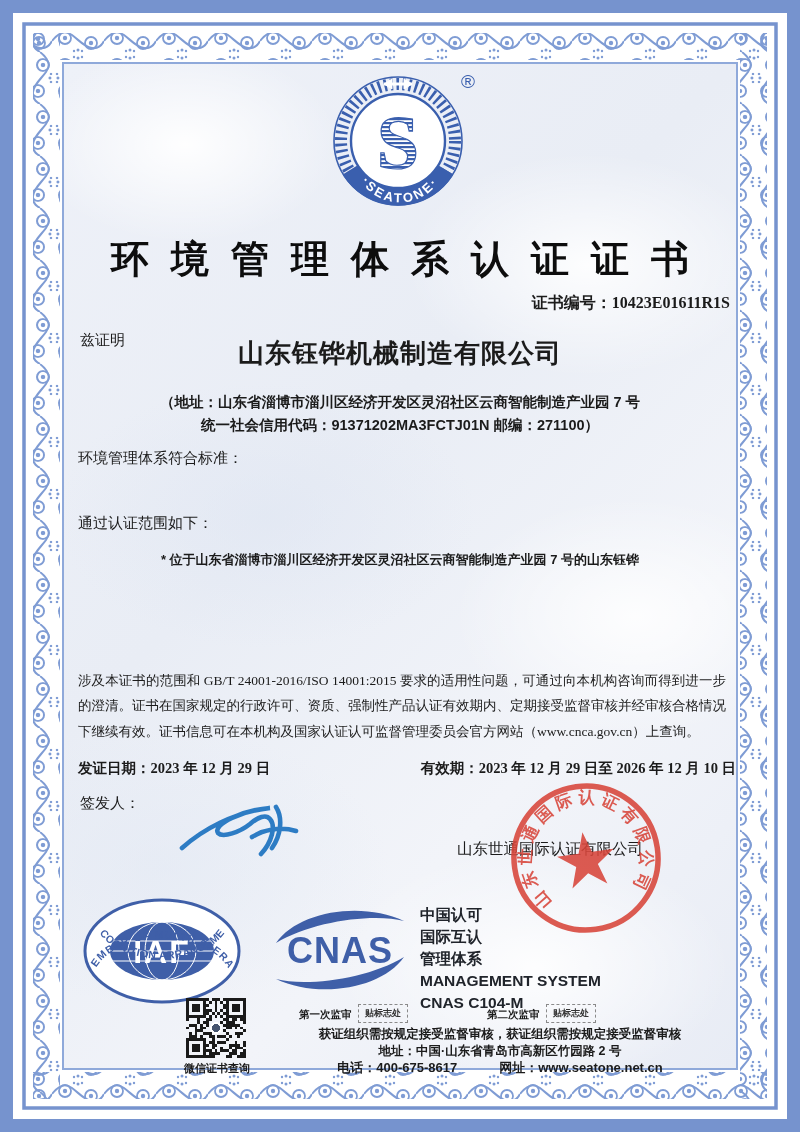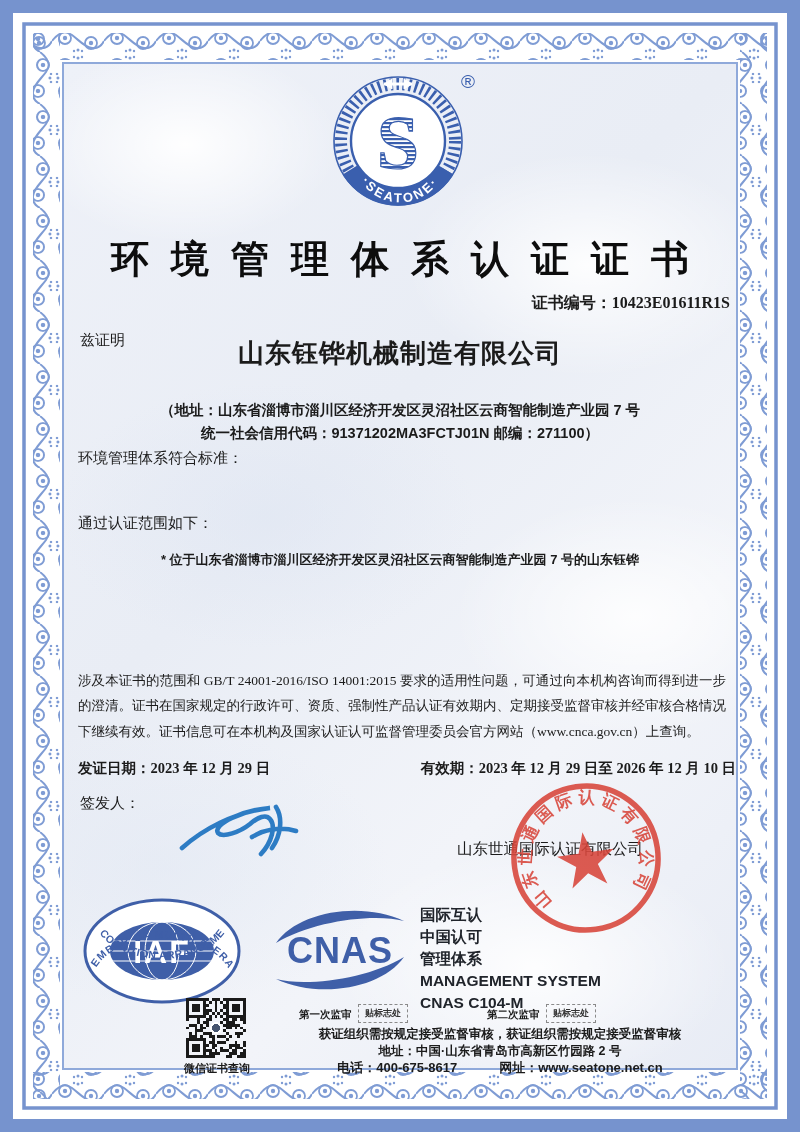--- a/index.html
+++ b/index.html
@@ -16,21 +16,21 @@
           linear-gradient(135deg,#eef1f8 0%,#e9edf5 40%,#f2f4f9 70%,#e8ecf5 100%);}
   .abs{position:absolute;}
   .border-svg{position:absolute;left:0;top:0;z-index:1;}
   .content{position:absolute;inset:0;z-index:2;}
   .serif{font-family:"Liberation Serif", serif;}
   .title{left:0;right:0;top:234px;text-align:center;font-size:38px;font-weight:bold;
          letter-spacing:22px;padding-left:22px;color:#0d0d0d;}
   .certno{right:70px;top:293px;font-size:16px;font-weight:bold;}
   .intro{left:80px;top:331px;font-size:15px;}
   .company{left:0;right:0;top:336px;text-align:center;font-size:26px;font-weight:bold;letter-spacing:1px;}
-  .addr{left:0;right:0;text-align:center;font-size:14.5px;font-weight:bold;margin-top:8px;}
+  .addr{left:0;right:0;text-align:center;font-size:14.5px;font-weight:bold;}
   .addr1{top:393px;} .addr2{top:416px;}
   .lbl{left:78px;font-size:15px;}
   .std-label{top:449px;} .scope-label{top:514px;}
   .std-value{left:0;right:0;top:470px;text-align:center;font-size:27px;font-weight:600;letter-spacing:.5px;}
   .scope{left:0;right:0;text-align:center;font-size:13px;font-weight:bold;}
   .scope1{top:551px;} .scope2{top:579px;}
   .legal{left:78px;width:648px;top:668px;font-size:13.5px;line-height:1.88;text-align:justify;}
   .issue{left:78px;top:759px;font-size:14.5px;font-weight:600;}
   .valid{right:64px;top:759px;font-size:14.5px;font-weight:600;}
   .signer{left:80px;top:794px;font-size:15px;}
@@ -185,22 +185,22 @@
       </text>
     </svg>
 
     <svg class="abs" style="left:268px;top:903px;" width="144" height="94" viewBox="0 0 144 94">
       <path d="M8 40 C30 8 94 -2 136 18 C106 10 44 18 8 40 Z" fill="#3f5fa8"></path>
       <path d="M136 54 C114 86 50 96 8 76 C38 84 100 76 136 54 Z" fill="#3f5fa8"></path>
       <text x="72" y="60" text-anchor="middle" font-size="36" font-weight="bold" fill="#3f5fa8" letter-spacing="1" font-family="Liberation Sans, sans-serif">CNAS</text>
     </svg>
 
     <div class="abs acc-text">
+      <div>中国认可</div>
       <div>国际互认</div>
-      <div>中国认可</div>
       <div>管理体系</div>
       <div>MANAGEMENT SYSTEM</div>
       <div>CNAS C104-M</div>
     </div>
 
     <svg id="qr" class="abs" style="left:186px;top:998px;" width="60" height="60" viewBox="0 0 21 21" shape-rendering="crispEdges">
         <rect x="0" y="0" width="1" height="1" fill="#1a1a1a"></rect>
         <rect x="1" y="0" width="1" height="1" fill="#1a1a1a"></rect>
         <rect x="2" y="0" width="1" height="1" fill="#1a1a1a"></rect>
         <rect x="3" y="0" width="1" height="1" fill="#1a1a1a"></rect>

